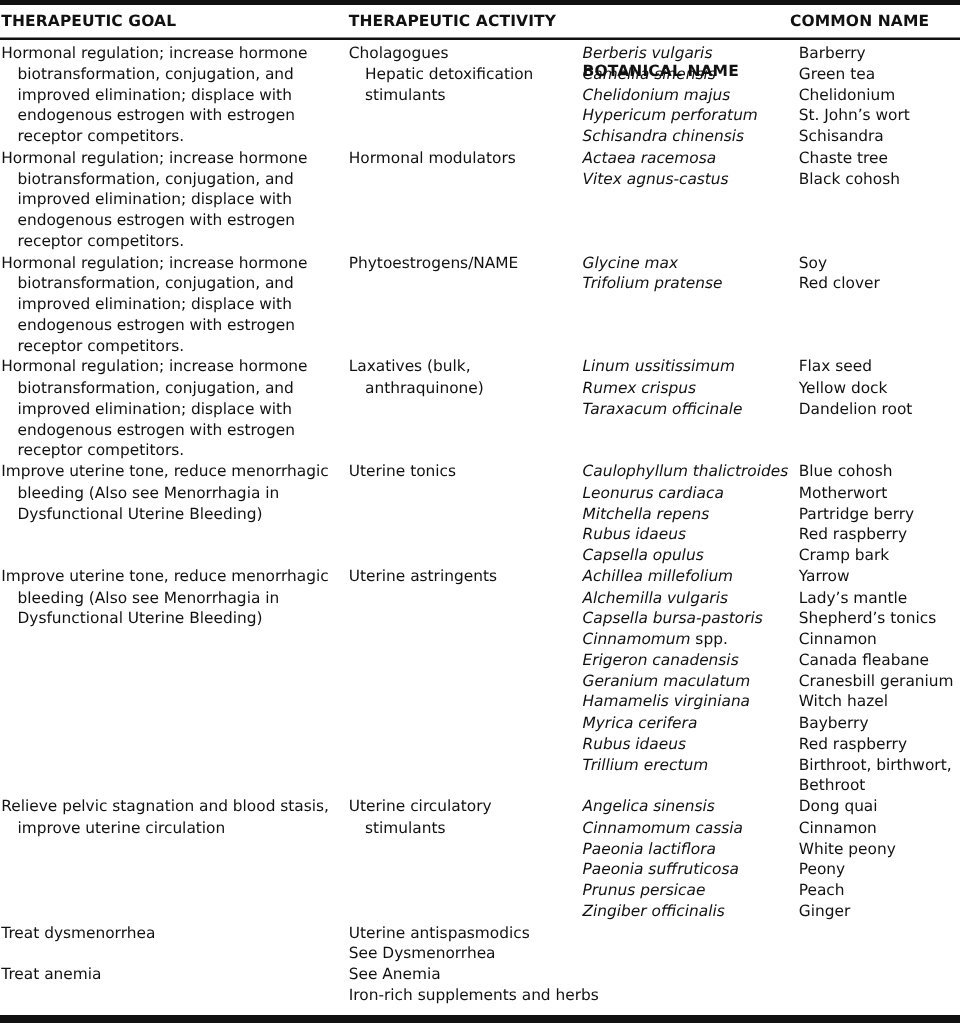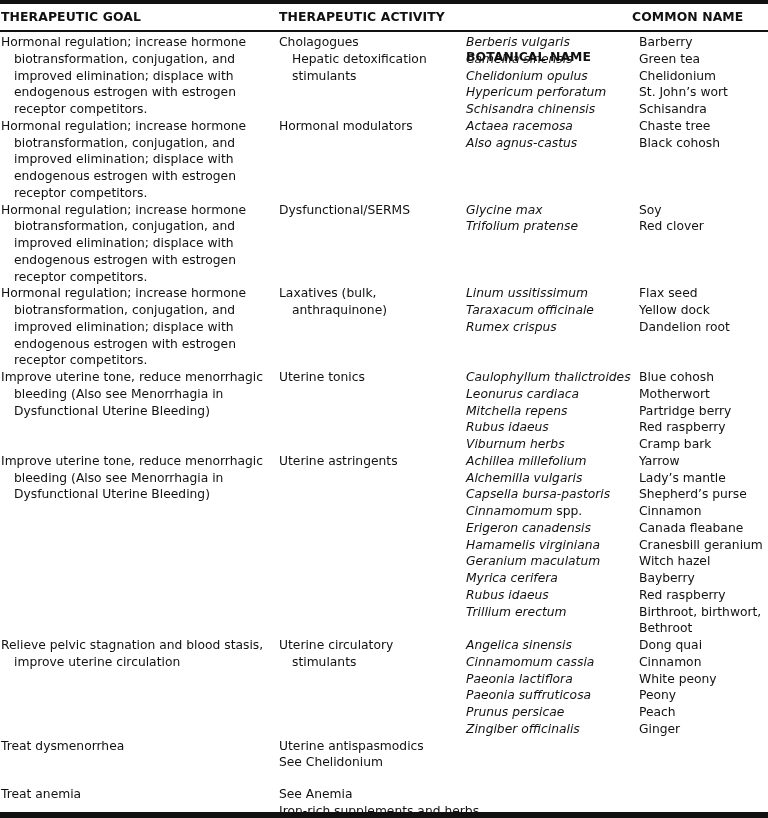--- a/index.html
+++ b/index.html
@@ -52,21 +52,21 @@
         <span class="line indent">receptor competitors.</span>
       </div>
       <div class="cell activity">
         <span class="line">Cholagogues</span>
         <span class="line indent">Hepatic detoxification</span>
         <span class="line indent">stimulants</span>
       </div>
       <div class="cell botanical">
         <span class="line">Berberis vulgaris</span>
         <span class="line">Camellia sinensis</span>
-        <span class="line">Chelidonium opulus</span>
+        <span class="line">Chelidonium majus</span>
         <span class="line">Hypericum perforatum</span>
         <span class="line">Schisandra chinensis</span>
       </div>
       <div class="cell common">
         <span class="line">Barberry</span>
         <span class="line">Green tea</span>
         <span class="line">Chelidonium</span>
         <span class="line">St. John’s wort</span>
         <span class="line">Schisandra</span>
       </div>
@@ -77,37 +77,37 @@
         <span class="line indent">biotransformation, conjugation, and</span>
         <span class="line indent">improved elimination; displace with</span>
         <span class="line indent">endogenous estrogen with estrogen</span>
         <span class="line indent">receptor competitors.</span>
       </div>
       <div class="cell activity">
         <span class="line">Hormonal modulators</span>
       </div>
       <div class="cell botanical">
         <span class="line">Actaea racemosa</span>
-        <span class="line">Also agnus-castus</span>
+        <span class="line">Vitex agnus-castus</span>
       </div>
       <div class="cell common">
         <span class="line">Chaste tree</span>
         <span class="line">Black cohosh</span>
       </div>
     </div>
     <div class="row" style="height: 83.75px;">
       <div class="cell goal">
         <span class="line">Hormonal regulation; increase hormone</span>
         <span class="line indent">biotransformation, conjugation, and</span>
         <span class="line indent">improved elimination; displace with</span>
         <span class="line indent">endogenous estrogen with estrogen</span>
         <span class="line indent">receptor competitors.</span>
       </div>
       <div class="cell activity">
-        <span class="line">Dysfunctional/SERMS</span>
+        <span class="line">Phytoestrogens/NAME</span>
       </div>
       <div class="cell botanical">
         <span class="line">Glycine max</span>
         <span class="line">Trifolium pratense</span>
       </div>
       <div class="cell common">
         <span class="line">Soy</span>
         <span class="line">Red clover</span>
       </div>
     </div>
@@ -118,22 +118,22 @@
         <span class="line indent">improved elimination; displace with</span>
         <span class="line indent">endogenous estrogen with estrogen</span>
         <span class="line indent">receptor competitors.</span>
       </div>
       <div class="cell activity">
         <span class="line">Laxatives (bulk,</span>
         <span class="line indent">anthraquinone)</span>
       </div>
       <div class="cell botanical">
         <span class="line">Linum ussitissimum</span>
+        <span class="line">Rumex crispus</span>
         <span class="line">Taraxacum officinale</span>
-        <span class="line">Rumex crispus</span>
       </div>
       <div class="cell common">
         <span class="line">Flax seed</span>
         <span class="line">Yellow dock</span>
         <span class="line">Dandelion root</span>
       </div>
     </div>
     <div class="row" style="height: 83.75px;">
       <div class="cell goal">
         <span class="line">Improve uterine tone, reduce menorrhagic</span>
@@ -141,21 +141,21 @@
         <span class="line indent">Dysfunctional Uterine Bleeding)</span>
       </div>
       <div class="cell activity">
         <span class="line">Uterine tonics</span>
       </div>
       <div class="cell botanical">
         <span class="line">Caulophyllum thalictroides</span>
         <span class="line">Leonurus cardiaca</span>
         <span class="line">Mitchella repens</span>
         <span class="line">Rubus idaeus</span>
-        <span class="line">Viburnum herbs</span>
+        <span class="line">Capsella opulus</span>
       </div>
       <div class="cell common">
         <span class="line">Blue cohosh</span>
         <span class="line">Motherwort</span>
         <span class="line">Partridge berry</span>
         <span class="line">Red raspberry</span>
         <span class="line">Cramp bark</span>
       </div>
     </div>
     <div class="row" style="height: 184.25px;">
@@ -166,30 +166,30 @@
       </div>
       <div class="cell activity">
         <span class="line">Uterine astringents</span>
       </div>
       <div class="cell botanical">
         <span class="line">Achillea millefolium</span>
         <span class="line">Alchemilla vulgaris</span>
         <span class="line">Capsella bursa-pastoris</span>
         <span class="line"><span>Cinnamomum </span><span class="upright">spp.</span></span>
         <span class="line">Erigeron canadensis</span>
+        <span class="line">Geranium maculatum</span>
         <span class="line">Hamamelis virginiana</span>
-        <span class="line">Geranium maculatum</span>
         <span class="line">Myrica cerifera</span>
         <span class="line">Rubus idaeus</span>
         <span class="line">Trillium erectum</span>
       </div>
       <div class="cell common">
         <span class="line">Yarrow</span>
         <span class="line">Lady’s mantle</span>
-        <span class="line">Shepherd’s purse</span>
+        <span class="line">Shepherd’s tonics</span>
         <span class="line">Cinnamon</span>
         <span class="line">Canada fleabane</span>
         <span class="line">Cranesbill geranium</span>
         <span class="line">Witch hazel</span>
         <span class="line">Bayberry</span>
         <span class="line">Red raspberry</span>
         <span class="line">Birthroot, birthwort,</span>
         <span class="line">Bethroot</span>
       </div>
     </div>
@@ -218,26 +218,26 @@
         <span class="line">Peach</span>
         <span class="line">Ginger</span>
       </div>
     </div>
     <div class="row" style="height: 33.5px;">
       <div class="cell goal">
         <span class="line">Treat dysmenorrhea</span>
       </div>
       <div class="cell activity">
         <span class="line">Uterine antispasmodics</span>
-        <span class="line">See Chelidonium</span>
+        <span class="line">See Dysmenorrhea</span>
       </div>
       <div class="cell botanical"></div>
       <div class="cell common"></div>
     </div>
-    <div class="row" style="height: 33.5px; margin-top: 15px;">
+    <div class="row" style="height: 33.5px;">
       <div class="cell goal">
         <span class="line">Treat anemia</span>
       </div>
       <div class="cell activity">
         <span class="line">See Anemia</span>
         <span class="line">Iron-rich supplements and herbs</span>
       </div>
       <div class="cell botanical"></div>
       <div class="cell common"></div>
     </div>

